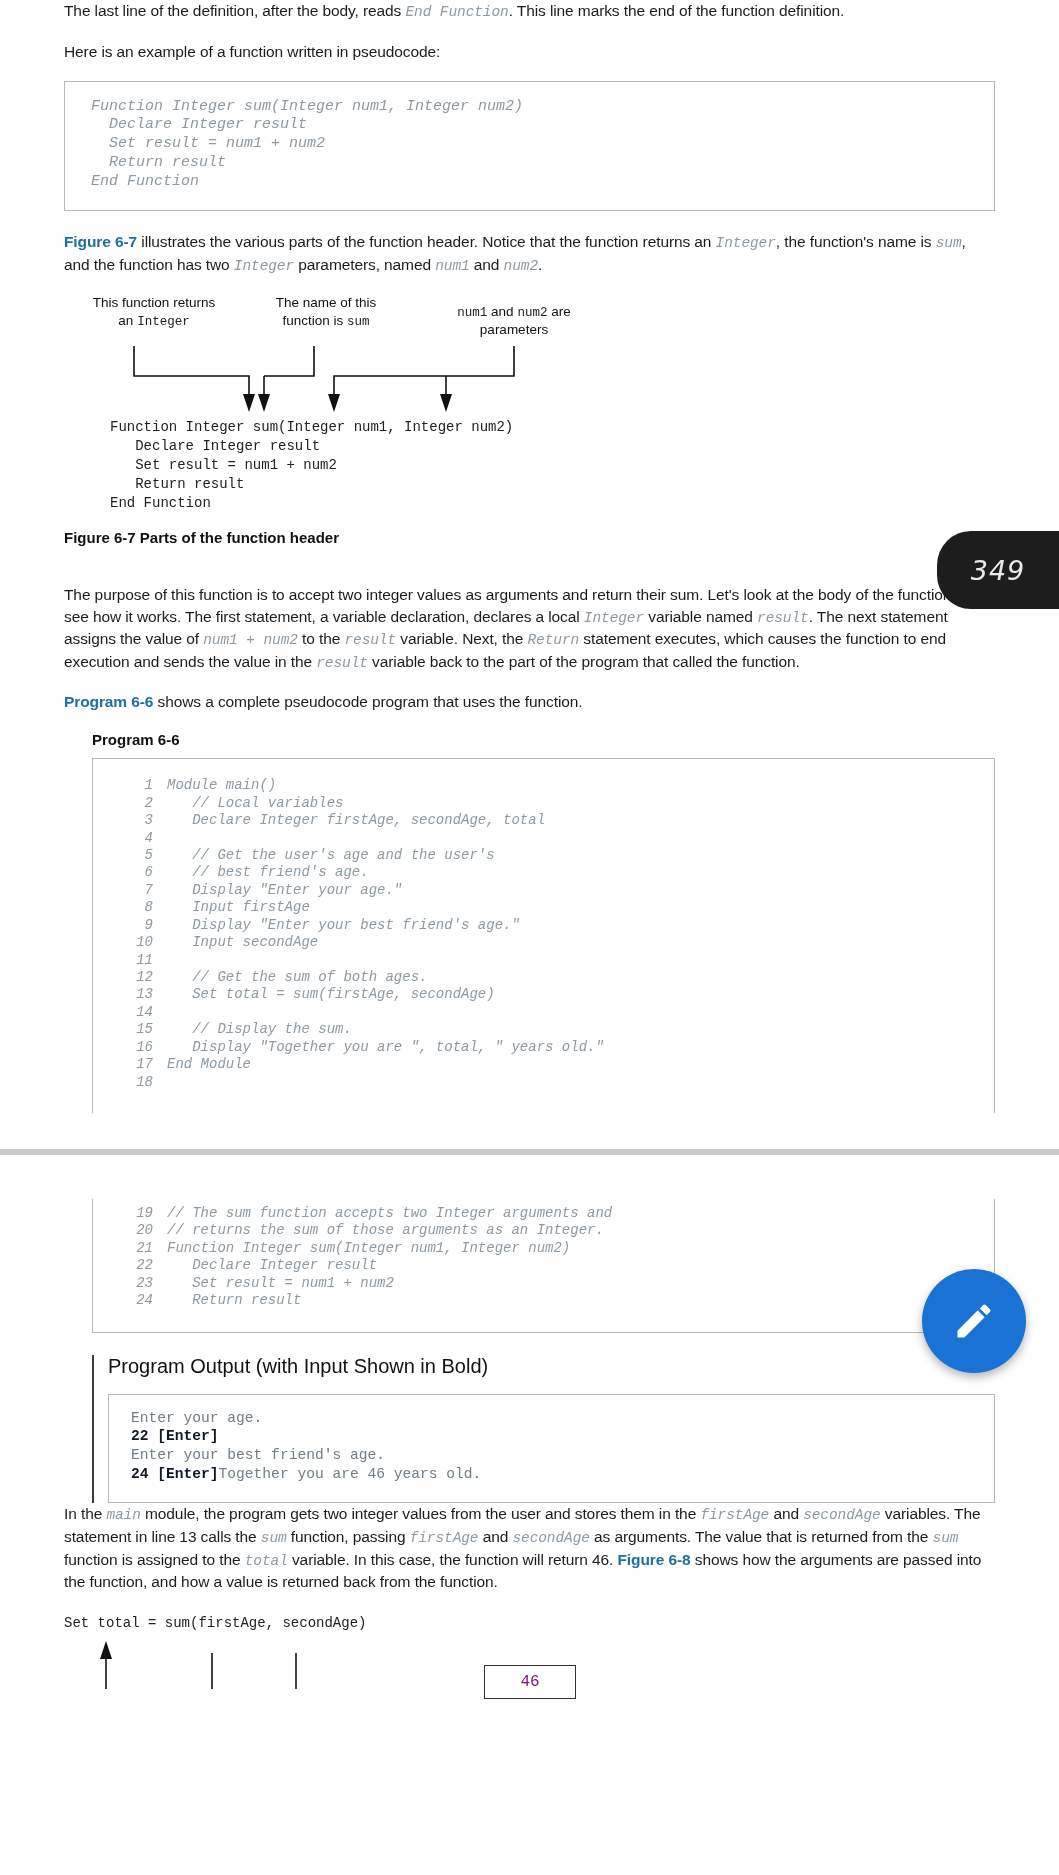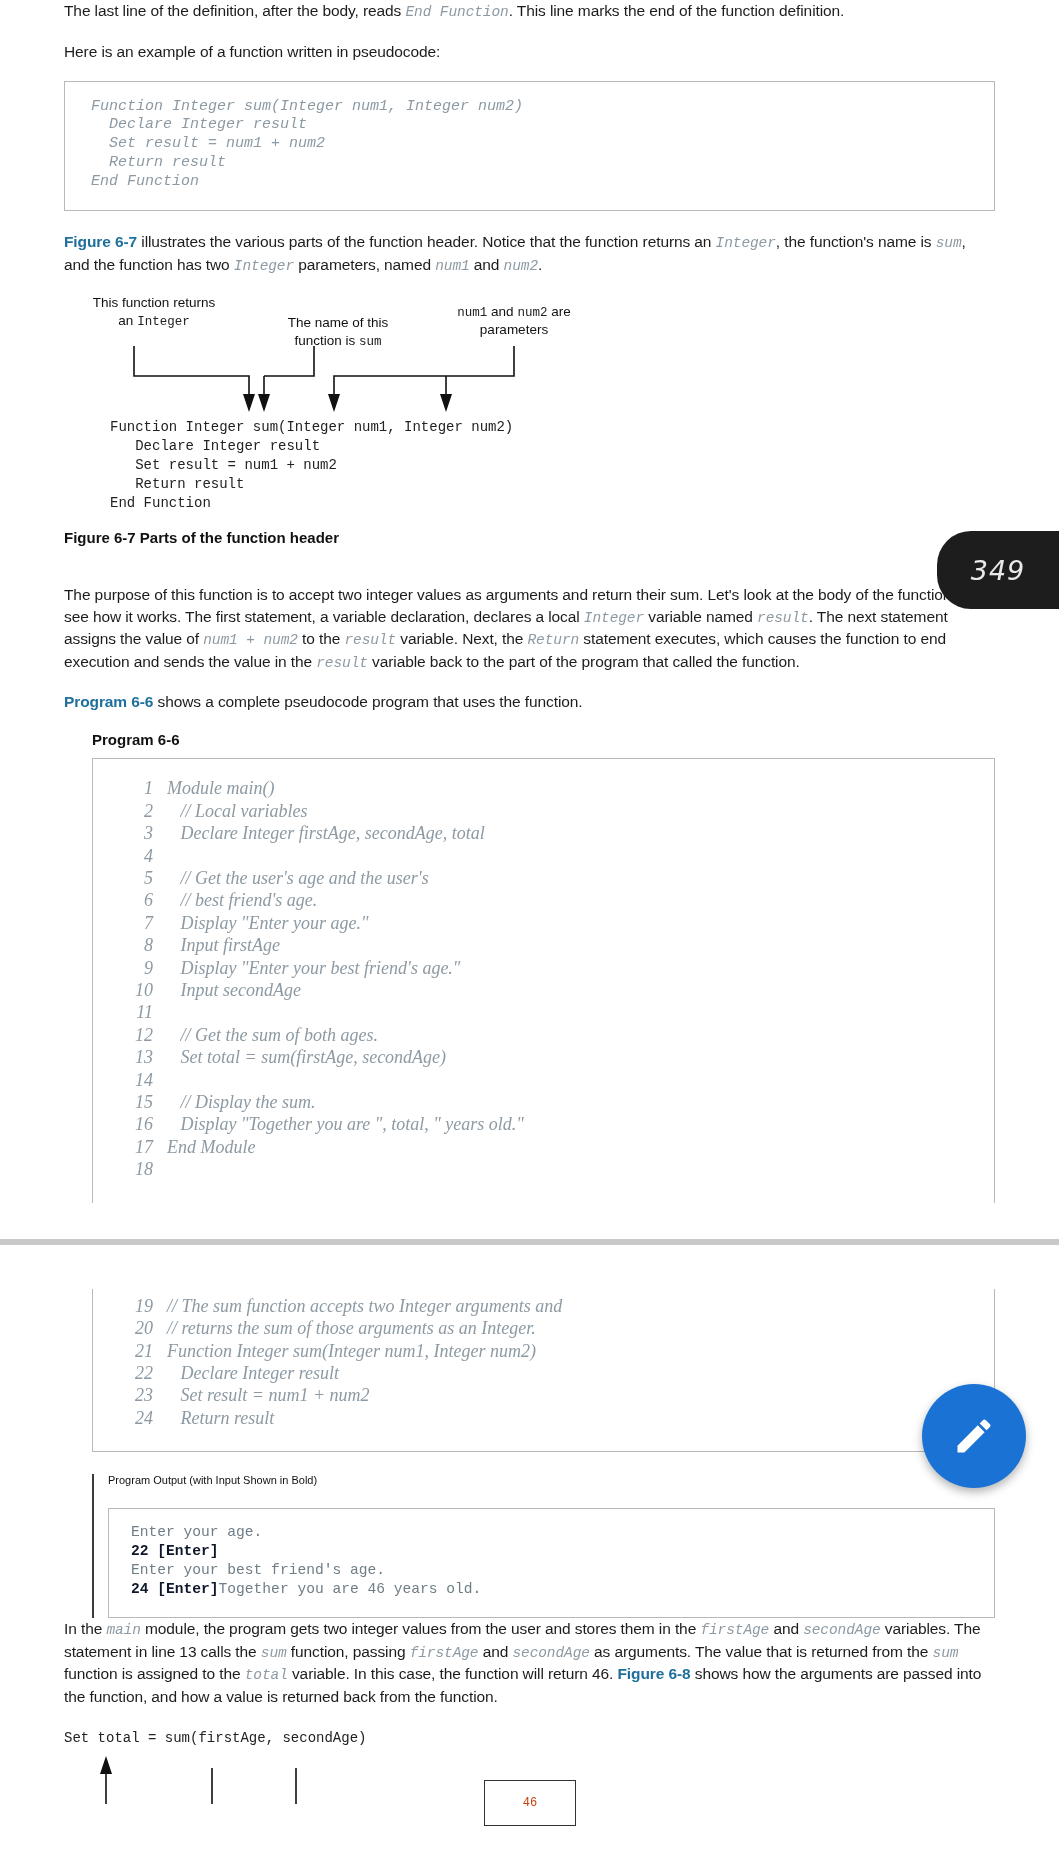--- a/index.html
+++ b/index.html
@@ -100,23 +100,23 @@
   .program-box {
     border: 1px solid #b9b9b9;
     padding: 18px 26px 22px 26px;
     background: #fff;
   }
   .program-box.noborder-bottom { border-bottom: none; }
   .program-box.noborder-top { border-top: none; }
   .prog-indent { padding-left: 28px; }
   .listing {
     display: block;
-    font-family: Liberation Serif, serif;
+    font-family: Liberation Mono, monospace;
     font-style: italic;
-    font-size: 18px;
+    font-size: 14px;
     line-height: 1.245;
     color: #8d9aa3;
     white-space: pre;
   }
   .lineno {
     display: inline-block;
     width: 34px;
     text-align: right;
     margin-right: 14px;
     color: #8d9aa3;
@@ -128,23 +128,23 @@
     margin: 36px 0 0 0;
     width: 100%;
   }
   
   .output-wrap {
     margin: 22px 0 0 0;
     border-left: 2px solid #3b3b3b;
     padding-left: 14px;
   }
   .output-title {
-    font-size: 11px;
+    font-size: 20px;
     color: #111;
-    margin-bottom: 22px;
+    margin-bottom: 16px;
   }
   .output-box {
     border: 1px solid #b9b9b9;
     padding: 14px 22px 18px 22px;
   }
   .output-box pre {
     margin: 0;
     font-family: "Liberation Mono", monospace;
     font-size: 14.6px;
     line-height: 1.3;
@@ -191,25 +191,25 @@
     font-size: 14px;
     color: #222;
     white-space: pre;
   }
   .tail-arrows { position: relative; height: 60px; margin-top: 2px; }
   .tail-box {
     position: absolute;
     left: 420px;
     top: 32px;
     width: 92px;
-    height: 46px;
+    height: 34px;
     border: 1px solid #333;
     font-family: "Liberation Mono", monospace;
-    font-size: 12px;
-    color: #c2410c;
+    font-size: 16px;
+    color: #701a75;
     display: flex;
     align-items: center;
     justify-content: center;
   }
 </style>
 </head>
 <body>
 
 <div class="page">
 
@@ -235,21 +235,21 @@
       <span class="xref">Figure 6-7</span><span> illustrates the various parts of the function header. Notice that the function returns an </span><span class="mono">Integer</span><span>, the function's name is </span><span class="mono">sum</span><span>, and the function has two </span><span class="mono">Integer</span><span> parameters, named </span><span class="mono">num1</span><span> and </span><span class="mono">num2</span><span>.</span>
     </p>
 
     <div class="figure">
 
       <div class="fig-labels">
         <div class="fig-label" style="left:0px; top:0px; width:180px;">
           <div>This function returns</div>
           <div><span>an </span><span class="code">Integer</span></div>
         </div>
-        <div class="fig-label" style="left:184px; top:0px; width:180px;margin-top:20px;">
+        <div class="fig-label" style="left:172px; top:0px; width:180px;">
           <div>The name of this</div>
           <div><span>function is </span><span class="code">sum</span></div>
         </div>
         <div class="fig-label" style="left:355px; top:9px; width:190px;">
           <div><span class="code">num1</span><span> and </span><span class="code">num2</span><span> are</span></div>
           <div>parameters</div>
         </div>
       </div>
 
       <svg class="arrow-svg" width="560" height="72" viewBox="0 0 560 72">

